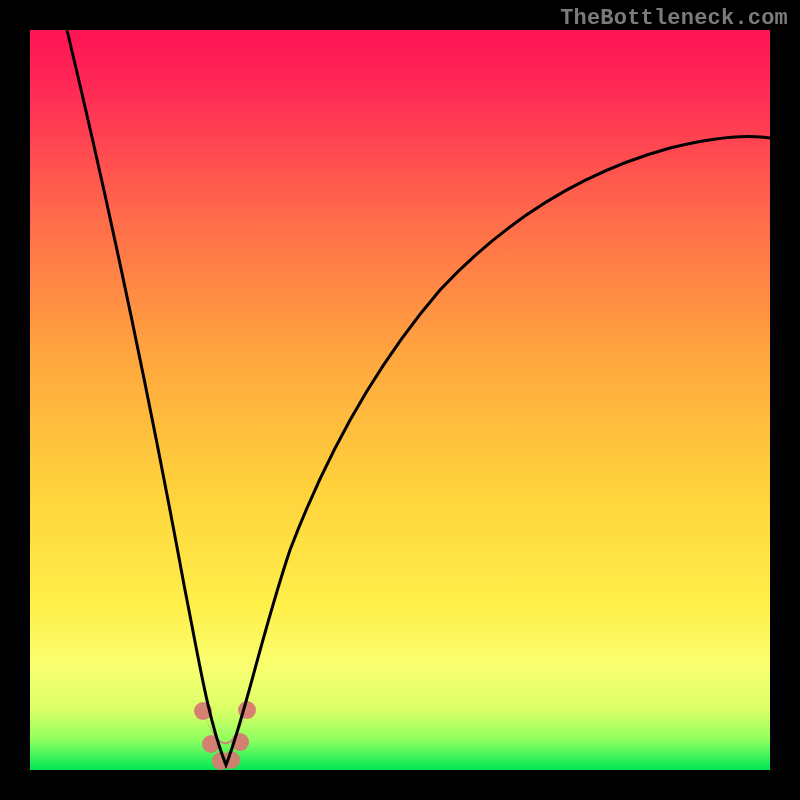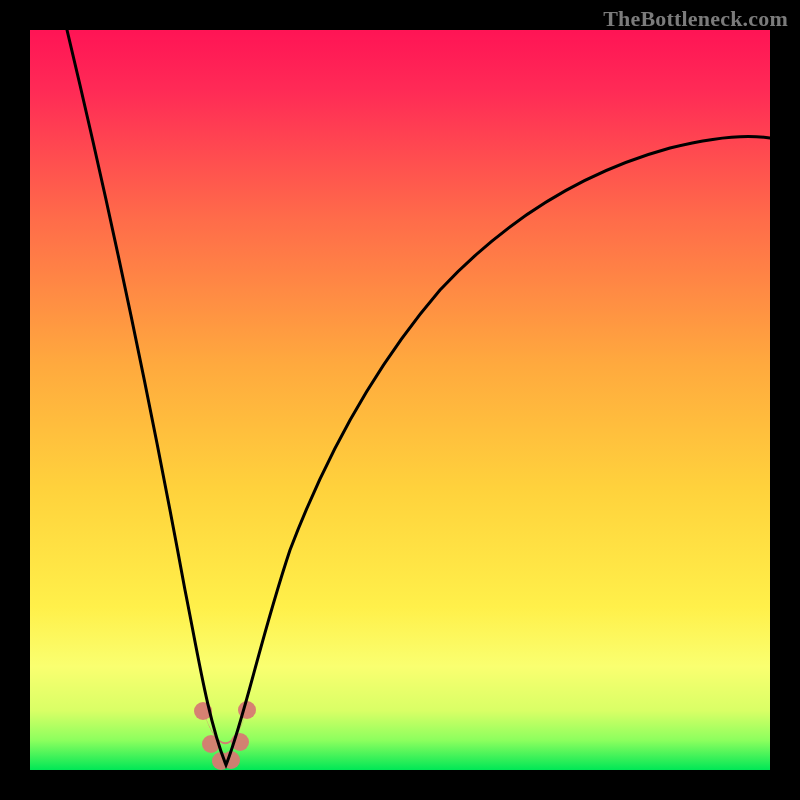--- a/index.html
+++ b/index.html
@@ -22,21 +22,21 @@
     position: absolute;
     left: 0;
     top: 0;
     width: 740px;
     height: 740px;
   }
   .watermark {
     position: absolute;
     top: 6px;
     right: 12px;
-    font-family: Liberation Serif, serif;
+    font-family: Liberation Mono, monospace;
     font-size: 22px;
     font-weight: 600;
     color: #7b7b7b;
     letter-spacing: 0.2px;
   }
 </style>
 </head>
 <body>
 
 <div class="frame">

